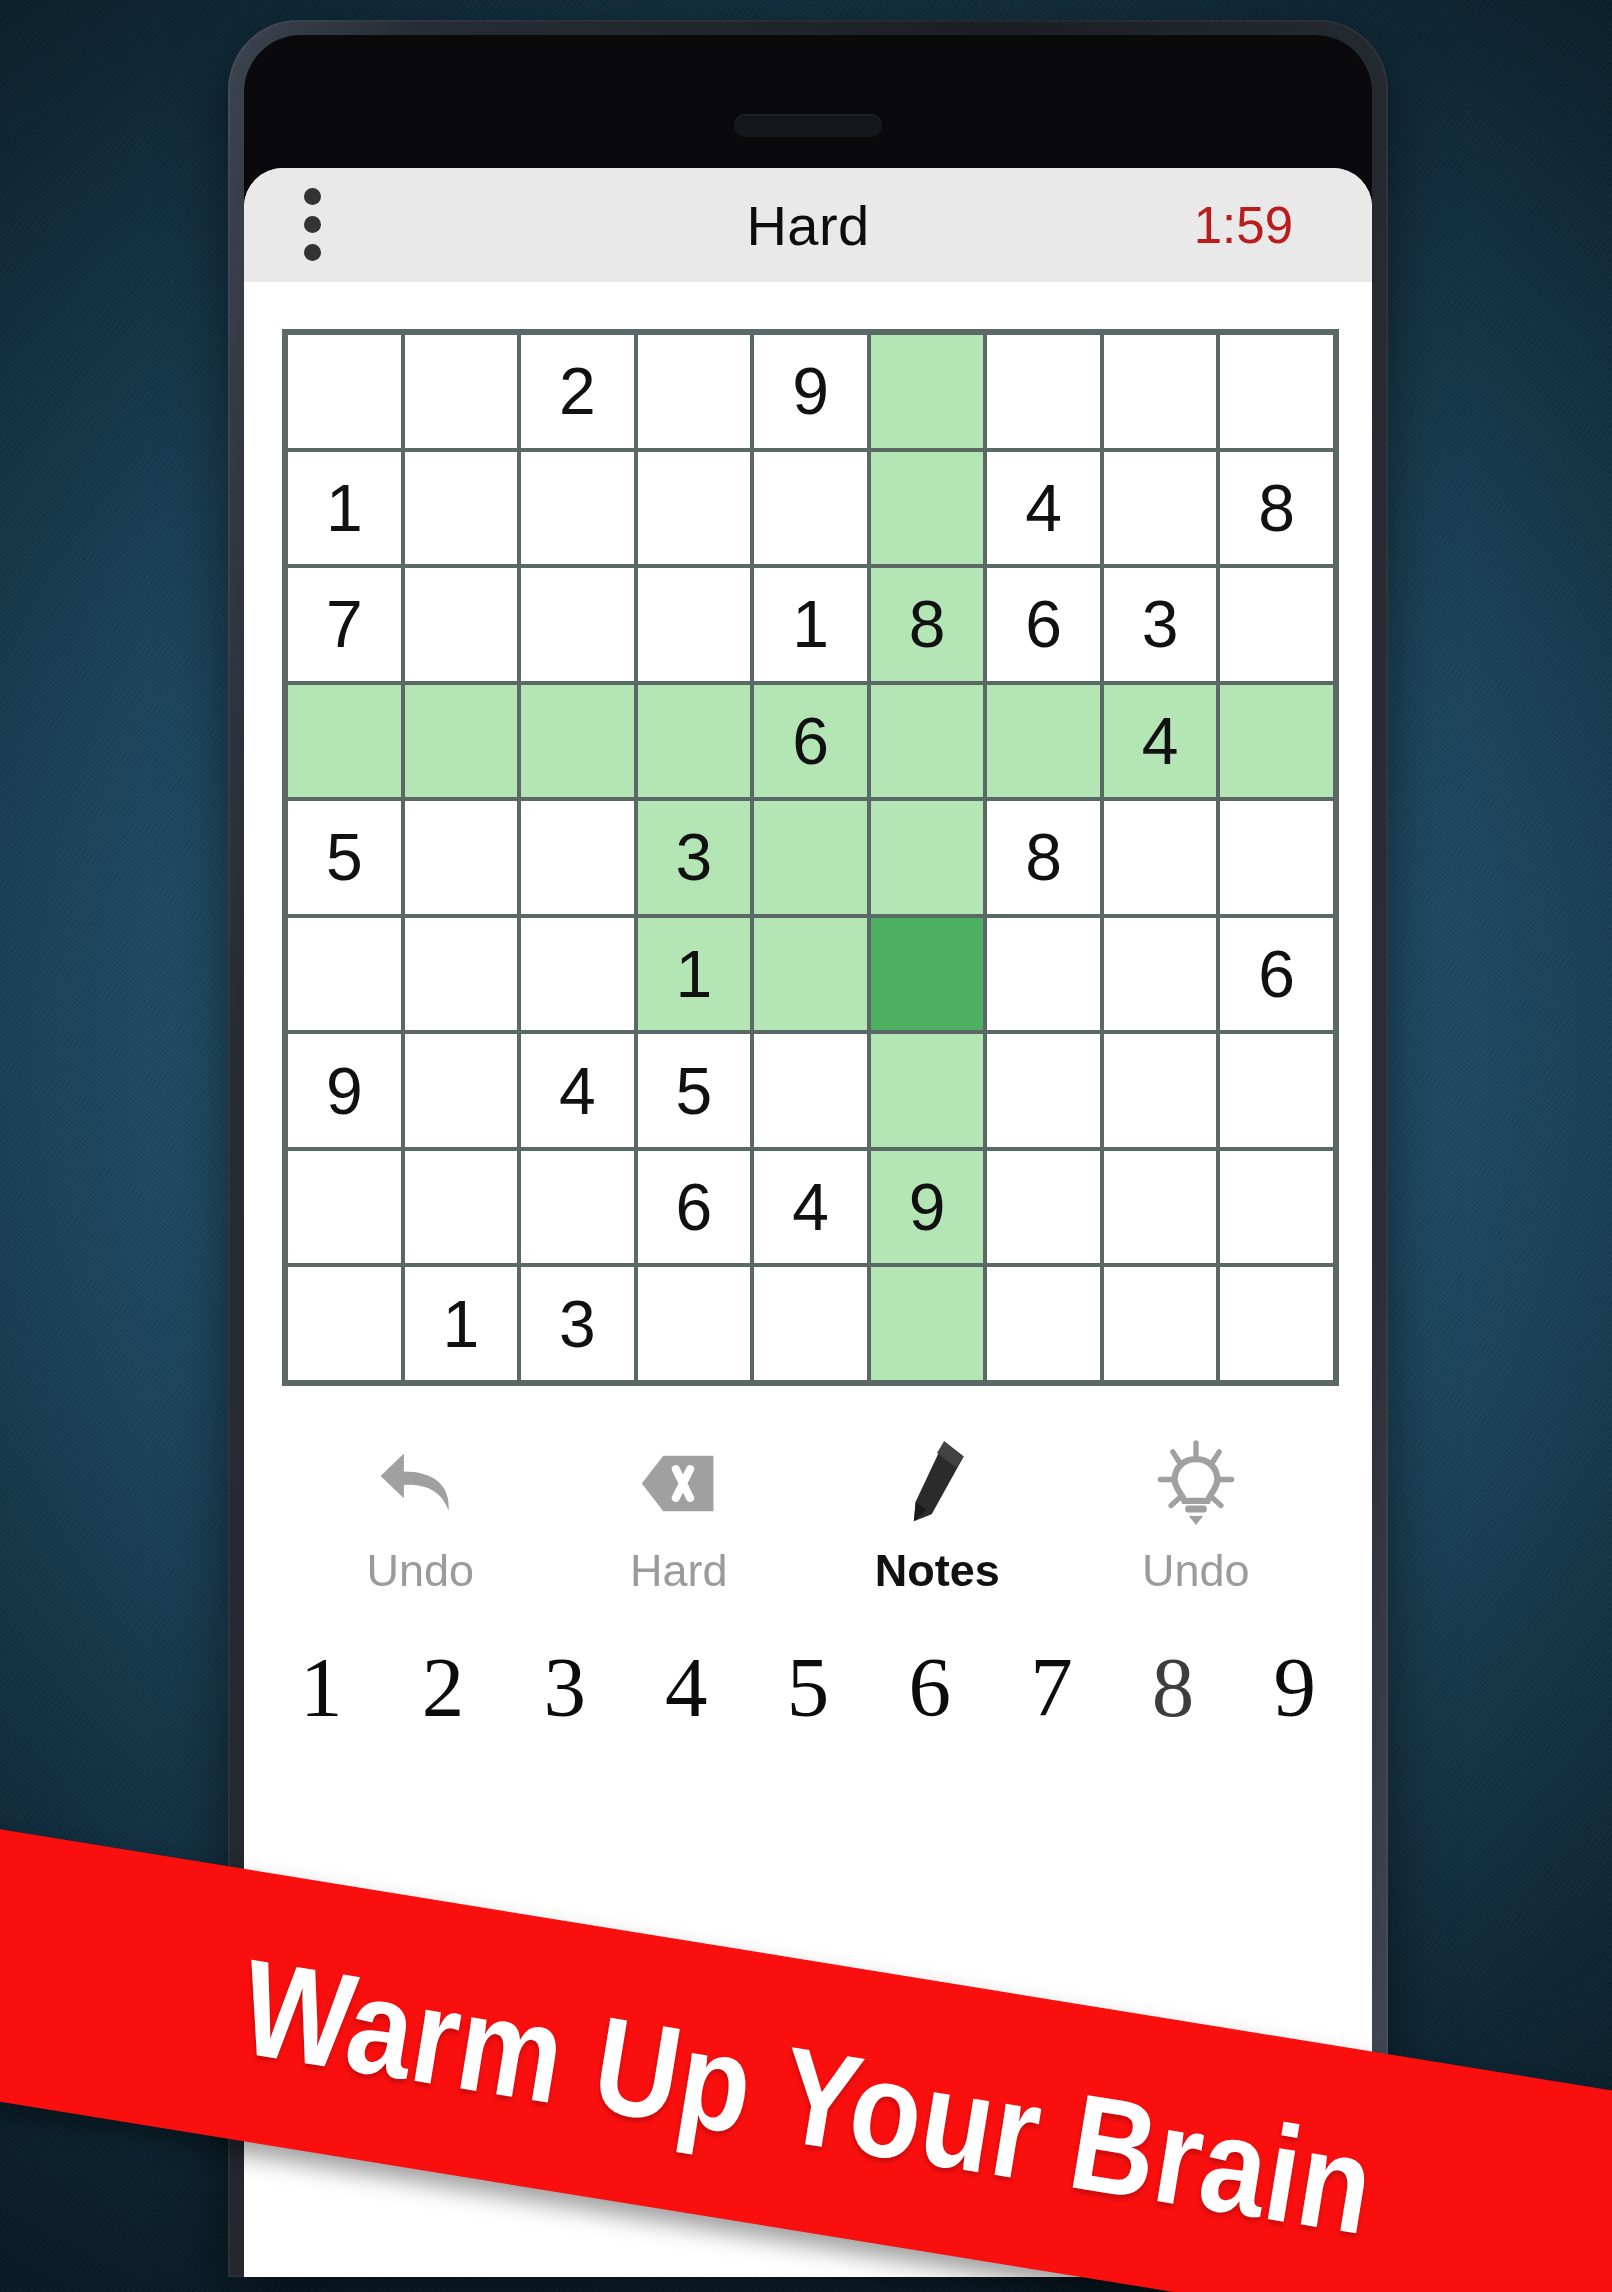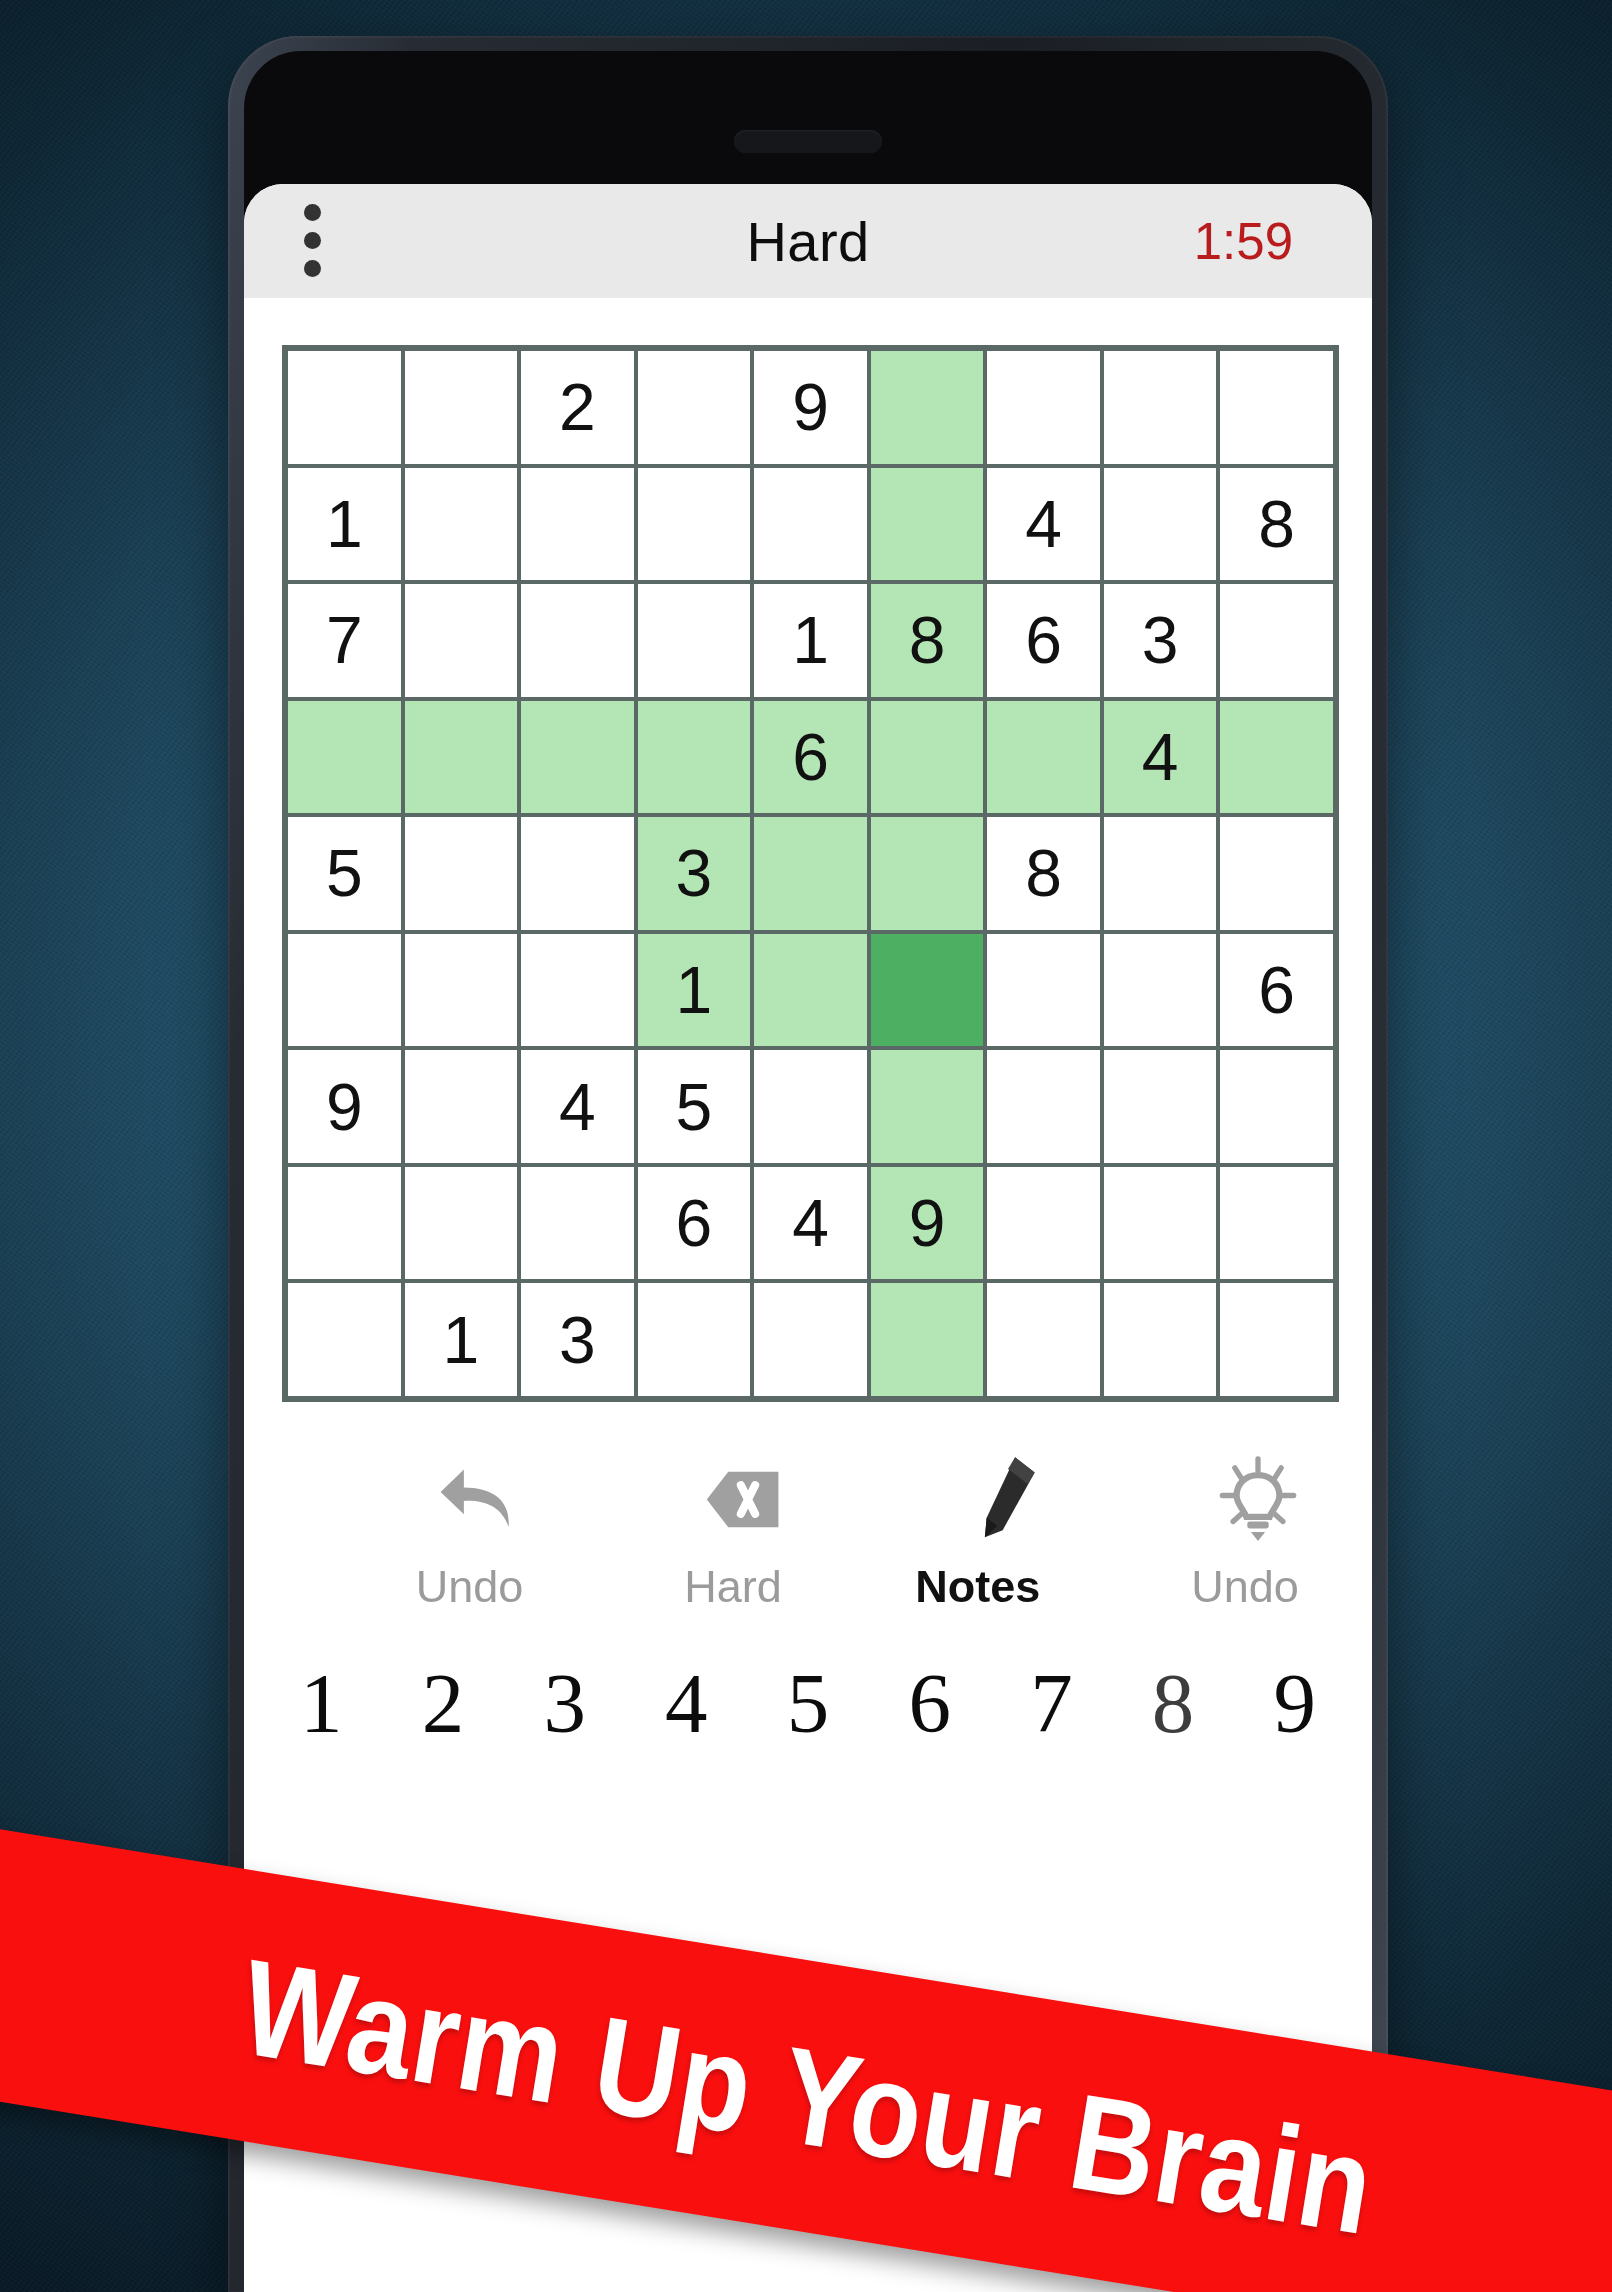--- a/index.html
+++ b/index.html
@@ -21,21 +21,21 @@
       repeating-linear-gradient(-52deg, rgba(255,255,255,.018) 0 2.7px, rgba(0,0,0,.018) 2.7px 4.5px);
     opacity:.85;
   }
   #backdrop:after{
     content:"";position:absolute;inset:0;
     background:radial-gradient(ellipse 70% 55% at 50% 45%, rgba(0,0,0,0) 40%, rgba(0,0,0,.33) 100%);
   }
 
   
   #phone{
-    position:absolute;left:228px;top:36px;width:1160px;height:2257px;
+    position:absolute;left:228px;top:20px;width:1160px;height:2257px;
     border-radius:70px 70px 0 0;
     background:linear-gradient(100deg,#3c4450 0%,#272c34 12%,#1b1f25 50%,#2a2f37 88%,#464e5a 100%);
     box-shadow:0 19.7px 63px rgba(0,0,0,.55), 0 0 0 1.8px rgba(255,255,255,.05) inset;
   }
   #phone-inner{
     position:absolute;left:16px;top:15px;right:16px;bottom:0;
     border-radius:57px 57px 0 0;
     background:linear-gradient(180deg,#0a0a0c 0%, #090909 100%);
     overflow:hidden;
   }
@@ -91,21 +91,21 @@
   
   .cell.bR{box-shadow:3.6px 0 0 0 #5a6866;}
   .cell.bB{box-shadow:0 3.6px 0 0 #5a6866;}
   .cell.bR.bB{box-shadow:3.6px 0 0 0 #5a6866, 0 3.6px 0 0 #5a6866;}
 
   
   #actions{
     margin-top:52px;display:flex;justify-content:space-around;
     padding:0 47px;
   }
-  .action{display:flex;flex-direction:column;align-items:flex-end;width:206px;cursor:pointer;}
+  .action{display:flex;flex-direction:column;align-items:center;width:206px;cursor:pointer;}
   .action .ico{height:91px;display:flex;align-items:center;justify-content:center;}
   .action .lbl{margin-top:16px;font-size:45px;color:#9b9b9b;}
   .action.active .lbl{color:#111;font-weight:700;}
 
   
   #numpad{
     margin-top:48px;display:flex;justify-content:space-between;
     padding:0 56px;
   }
   .num{

